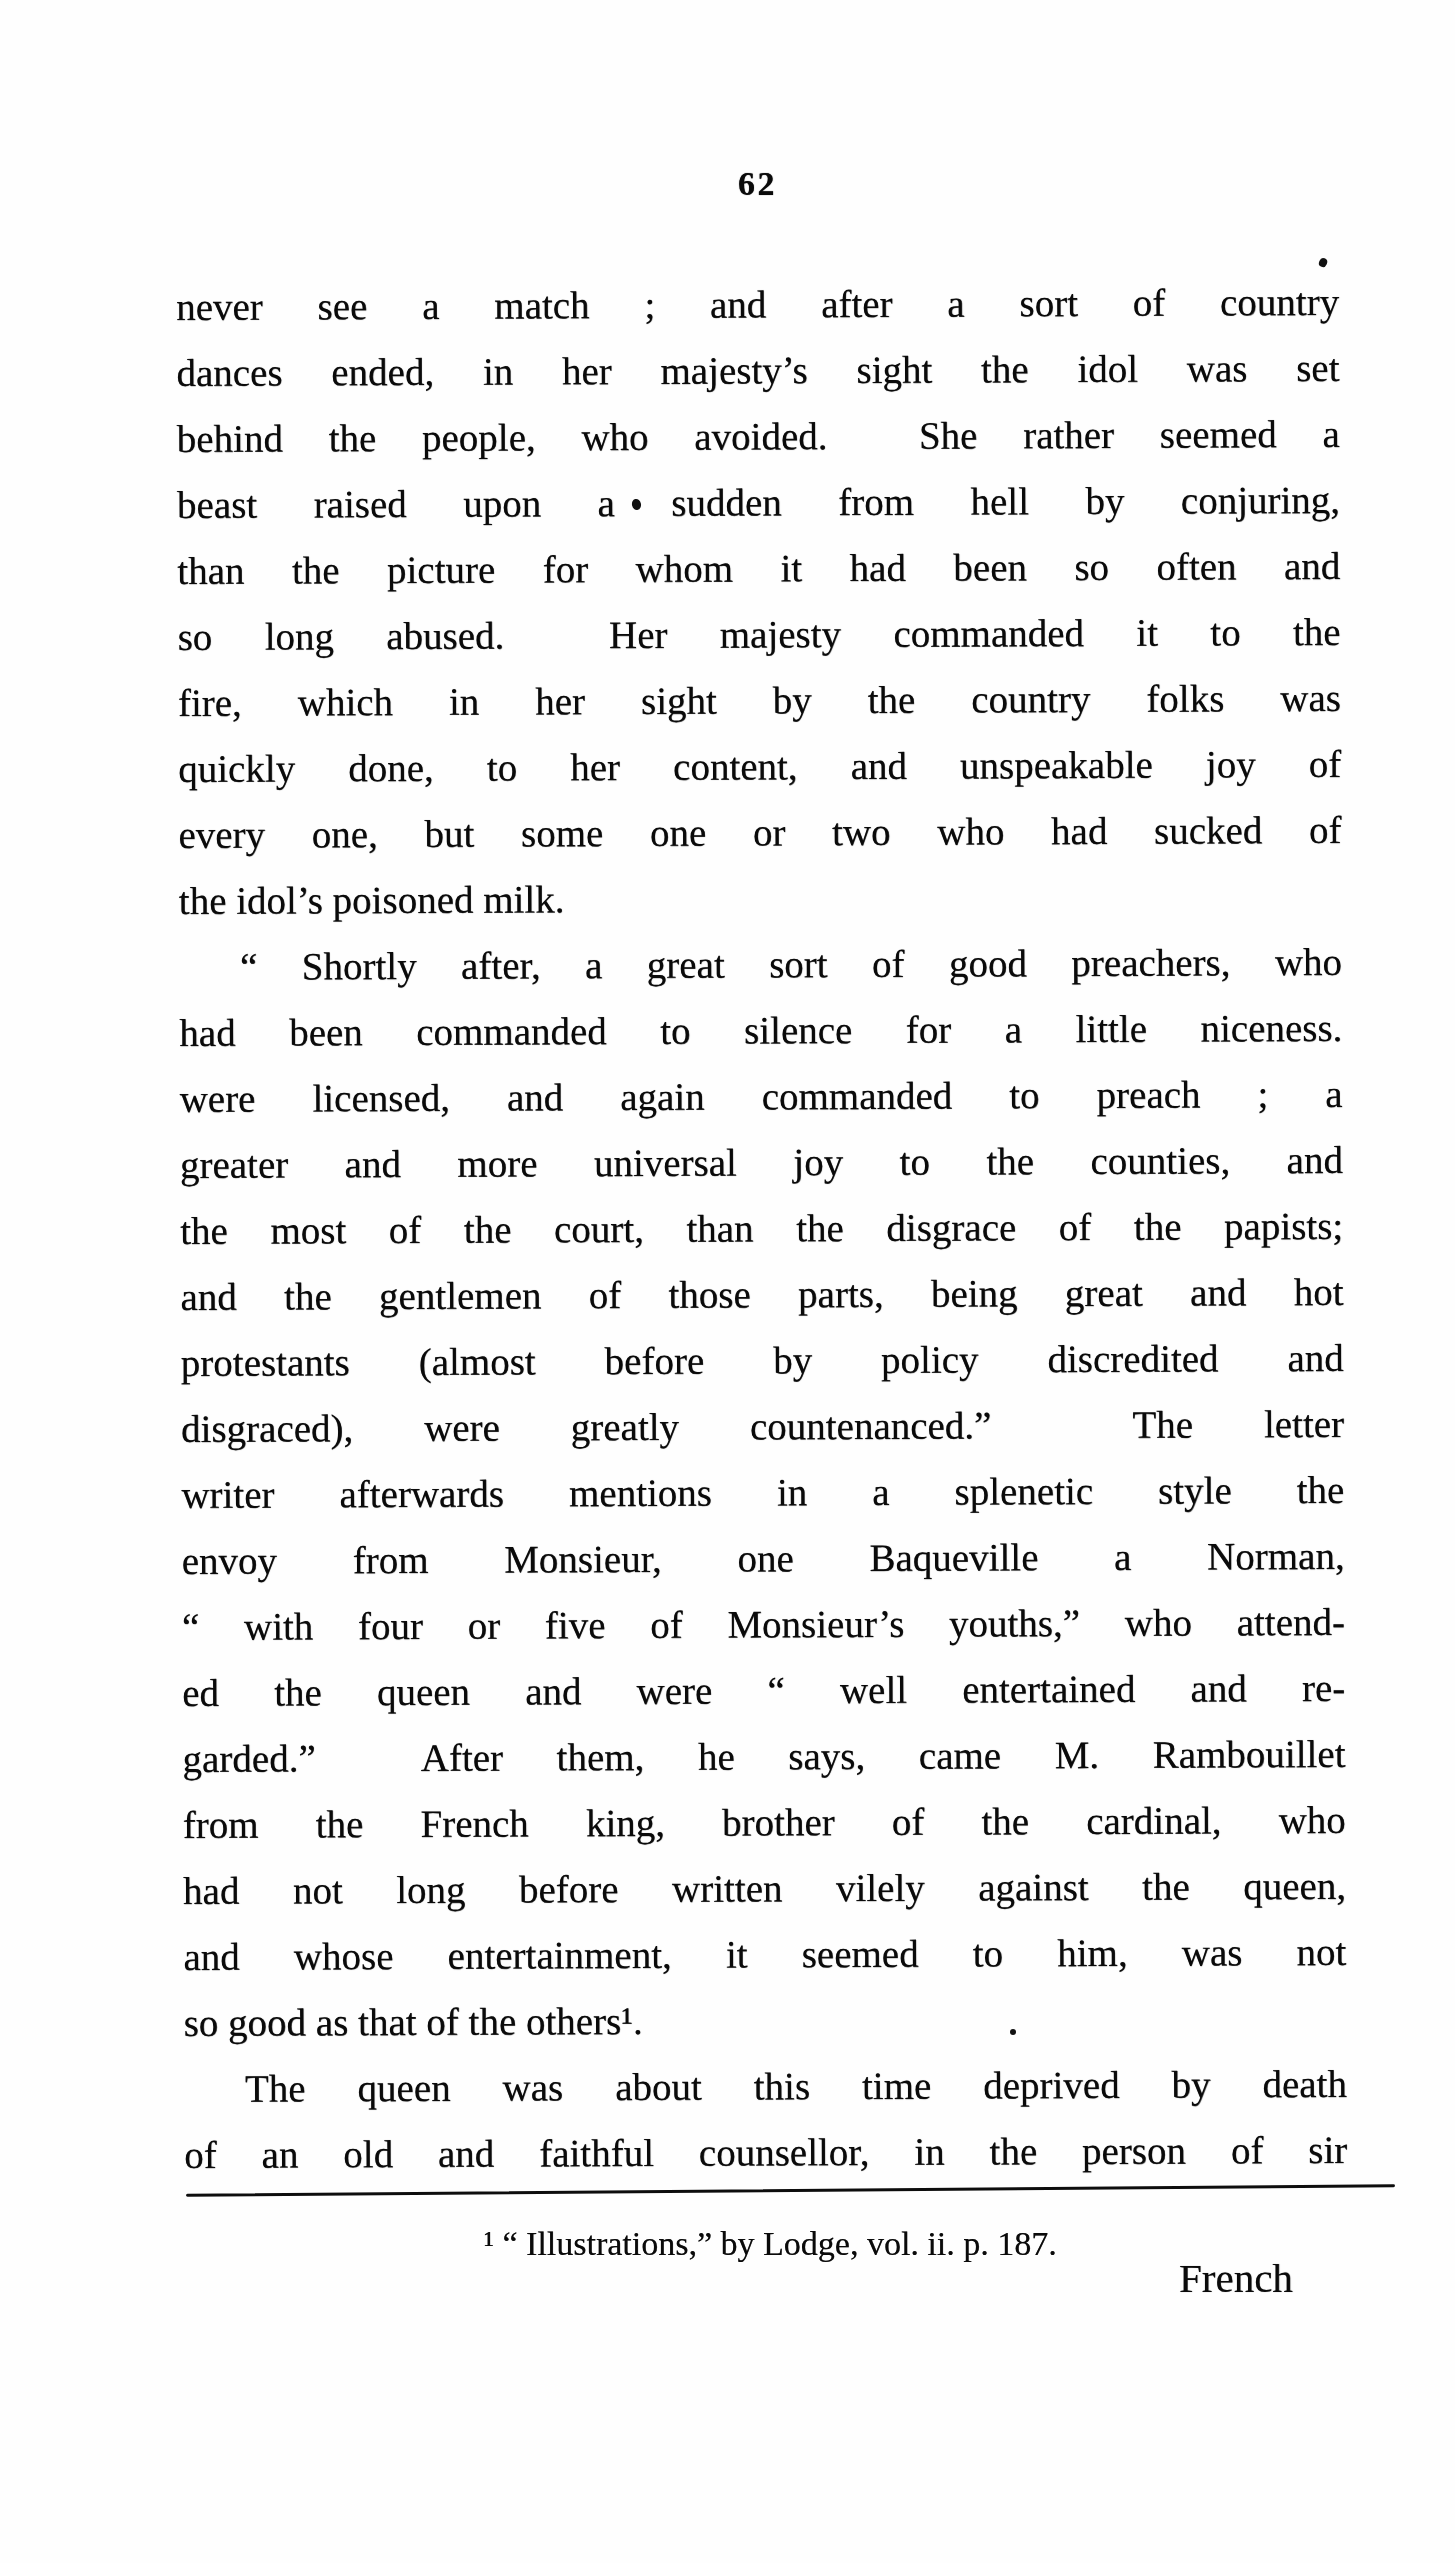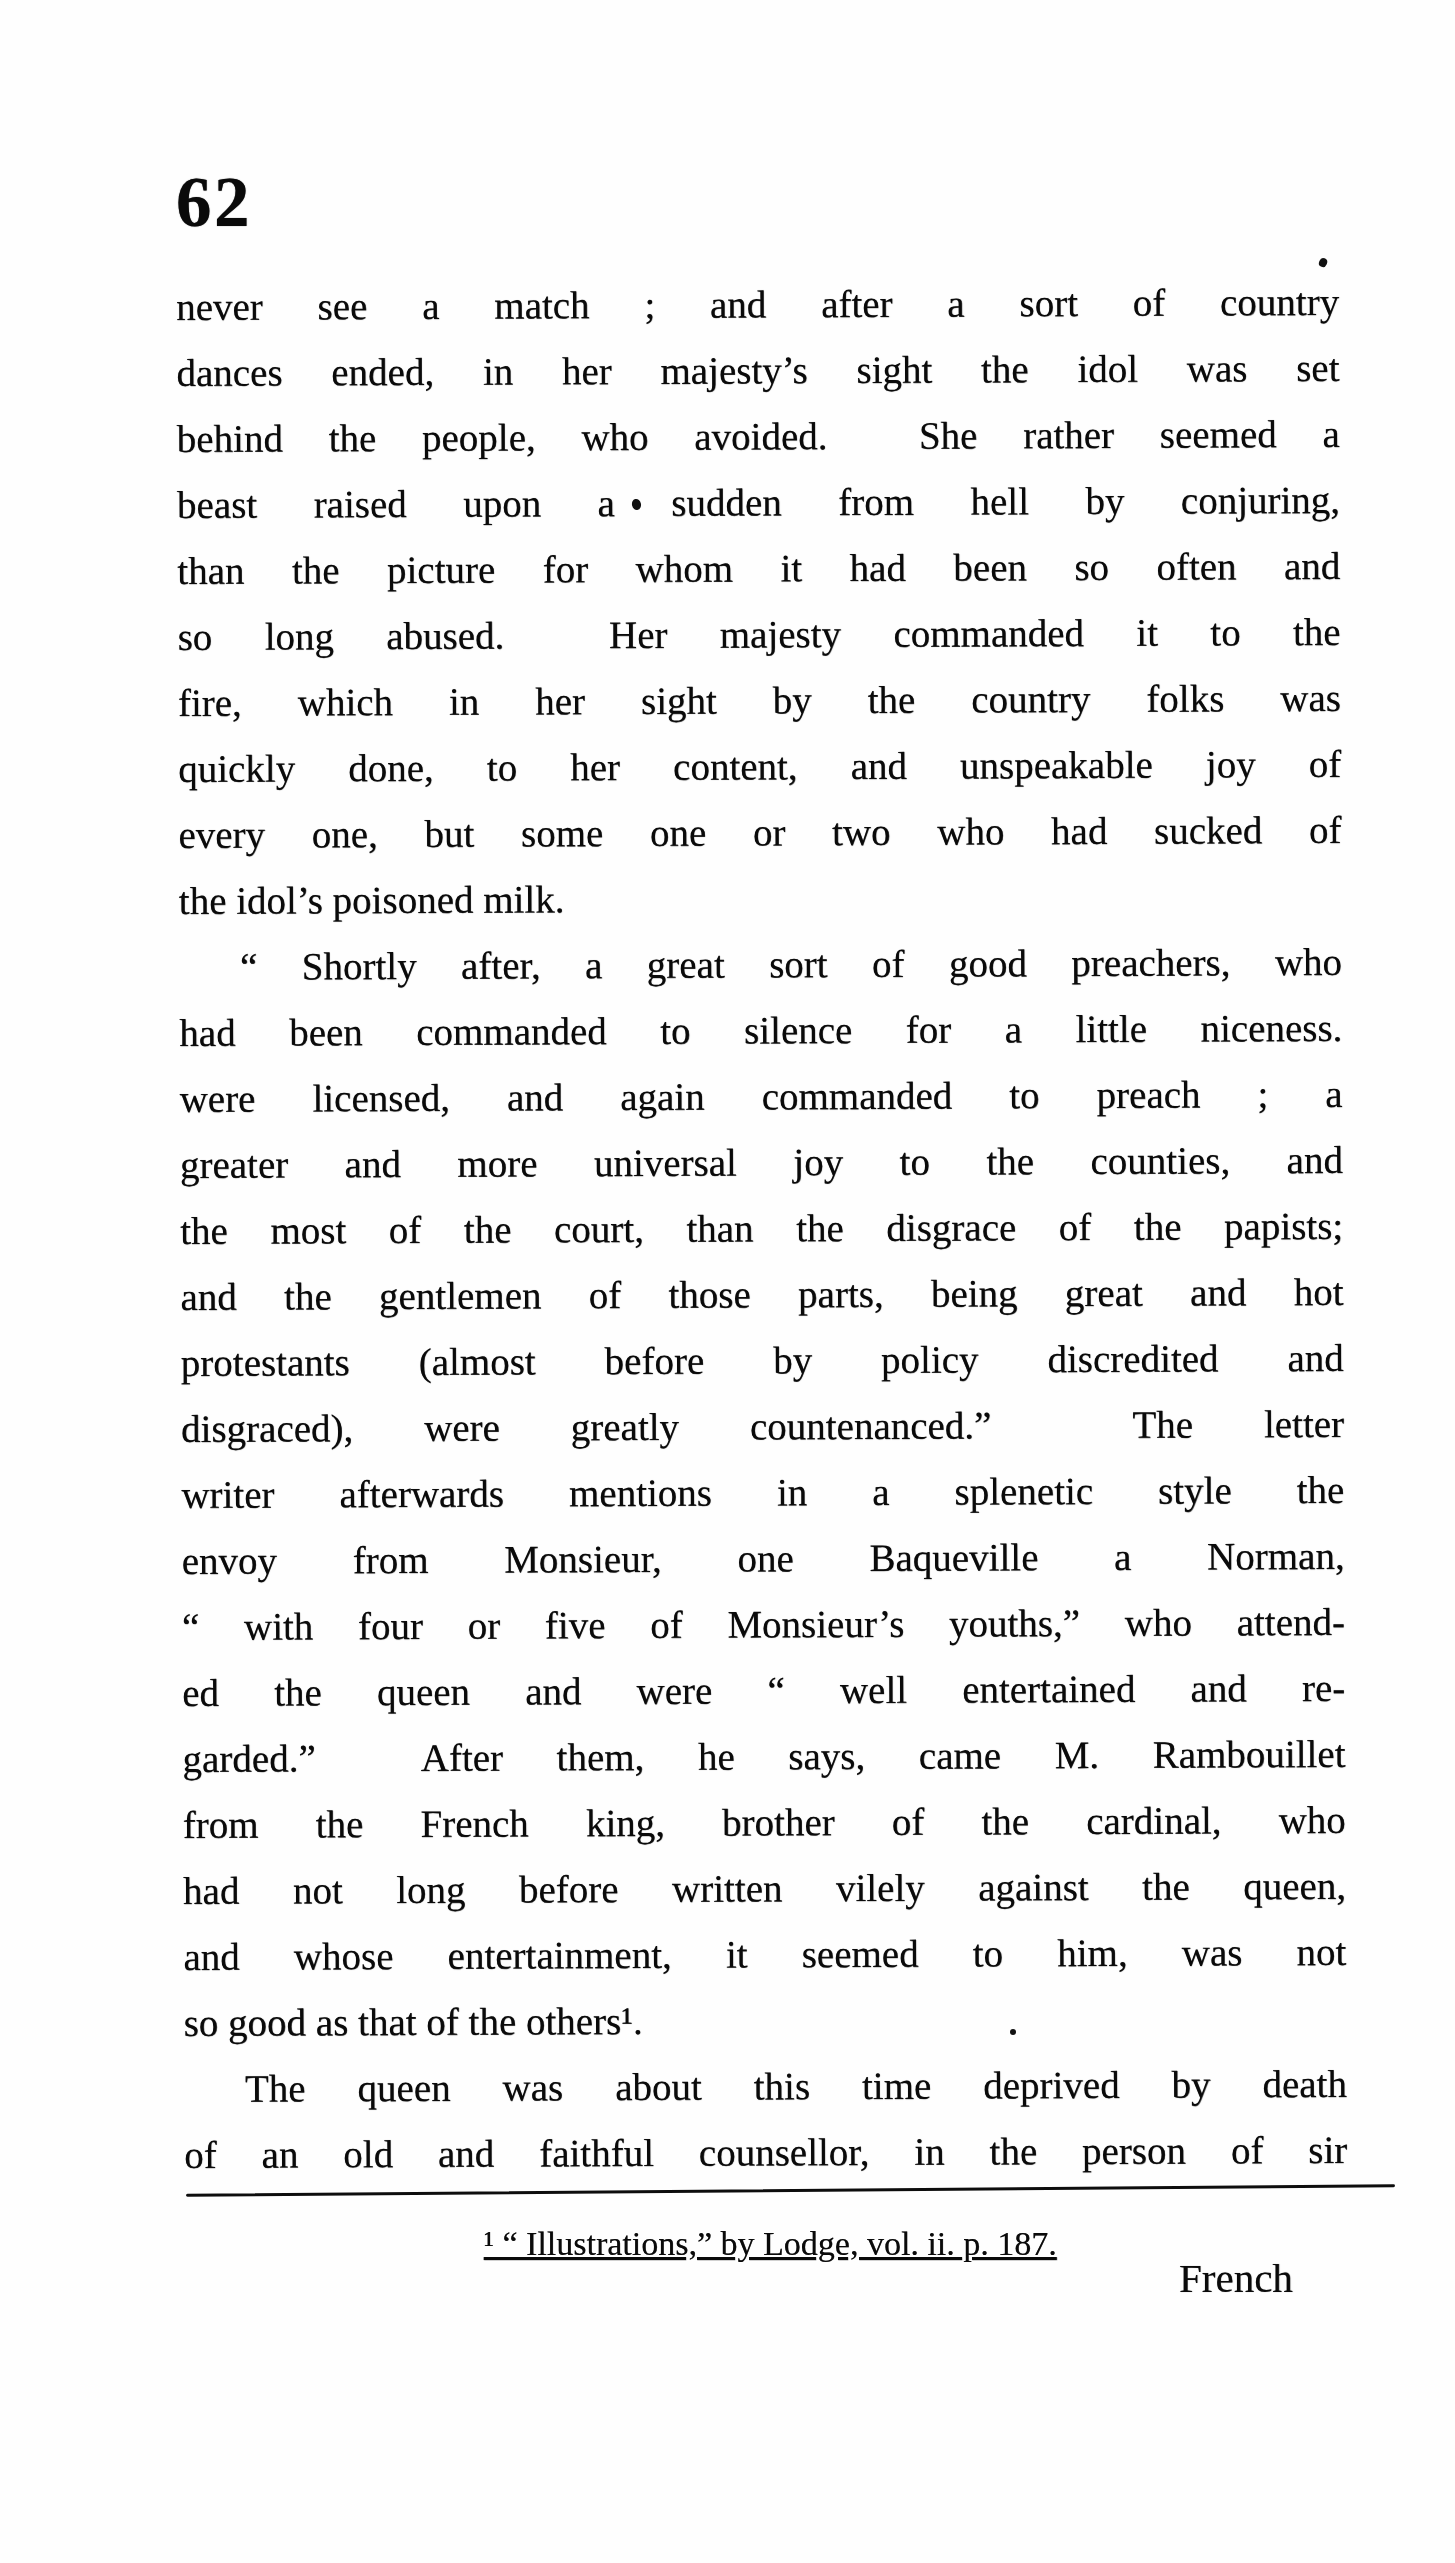--- a/index.html
+++ b/index.html
@@ -14,22 +14,22 @@
     background: #fefefe;
     overflow: hidden;
     font-family: "Liberation Serif", serif;
     color: #0a0a0a;
   }
   .page-number {
     position: absolute;
     left: 176px;
     top: 167px;
     width: 1163px;
-    text-align: left;
-    font-size: 71px;
+    text-align: center;
+    font-size: 34px;
     font-weight: 700;
     letter-spacing: 2.6px;
     line-height: 1;
     text-shadow: 0 0 0.9px rgba(0,0,0,0.8);
   }
   .text-block {
     position: absolute;
     left: 176px;
     top: 274px;
     width: 1163px;
@@ -65,21 +65,20 @@
     position: absolute;
     left: 176px;
     top: 2223px;
     width: 1163px;
     padding-left: 25.5px;
     box-sizing: border-box;
     text-align: center;
     font-size: 34px;
     line-height: 41px;
     text-shadow: 0.3px 0.3px 0.6px rgba(0,0,0,0.6);
-    text-decoration: underline;
   }
   .catchword {
     position: absolute;
     left: 1179px;
     top: 2254px;
     font-size: 41px;
     line-height: 48px;
     text-shadow: 0.3px 0.3px 0.7px rgba(0,0,0,0.65);
   }
   .speck {

